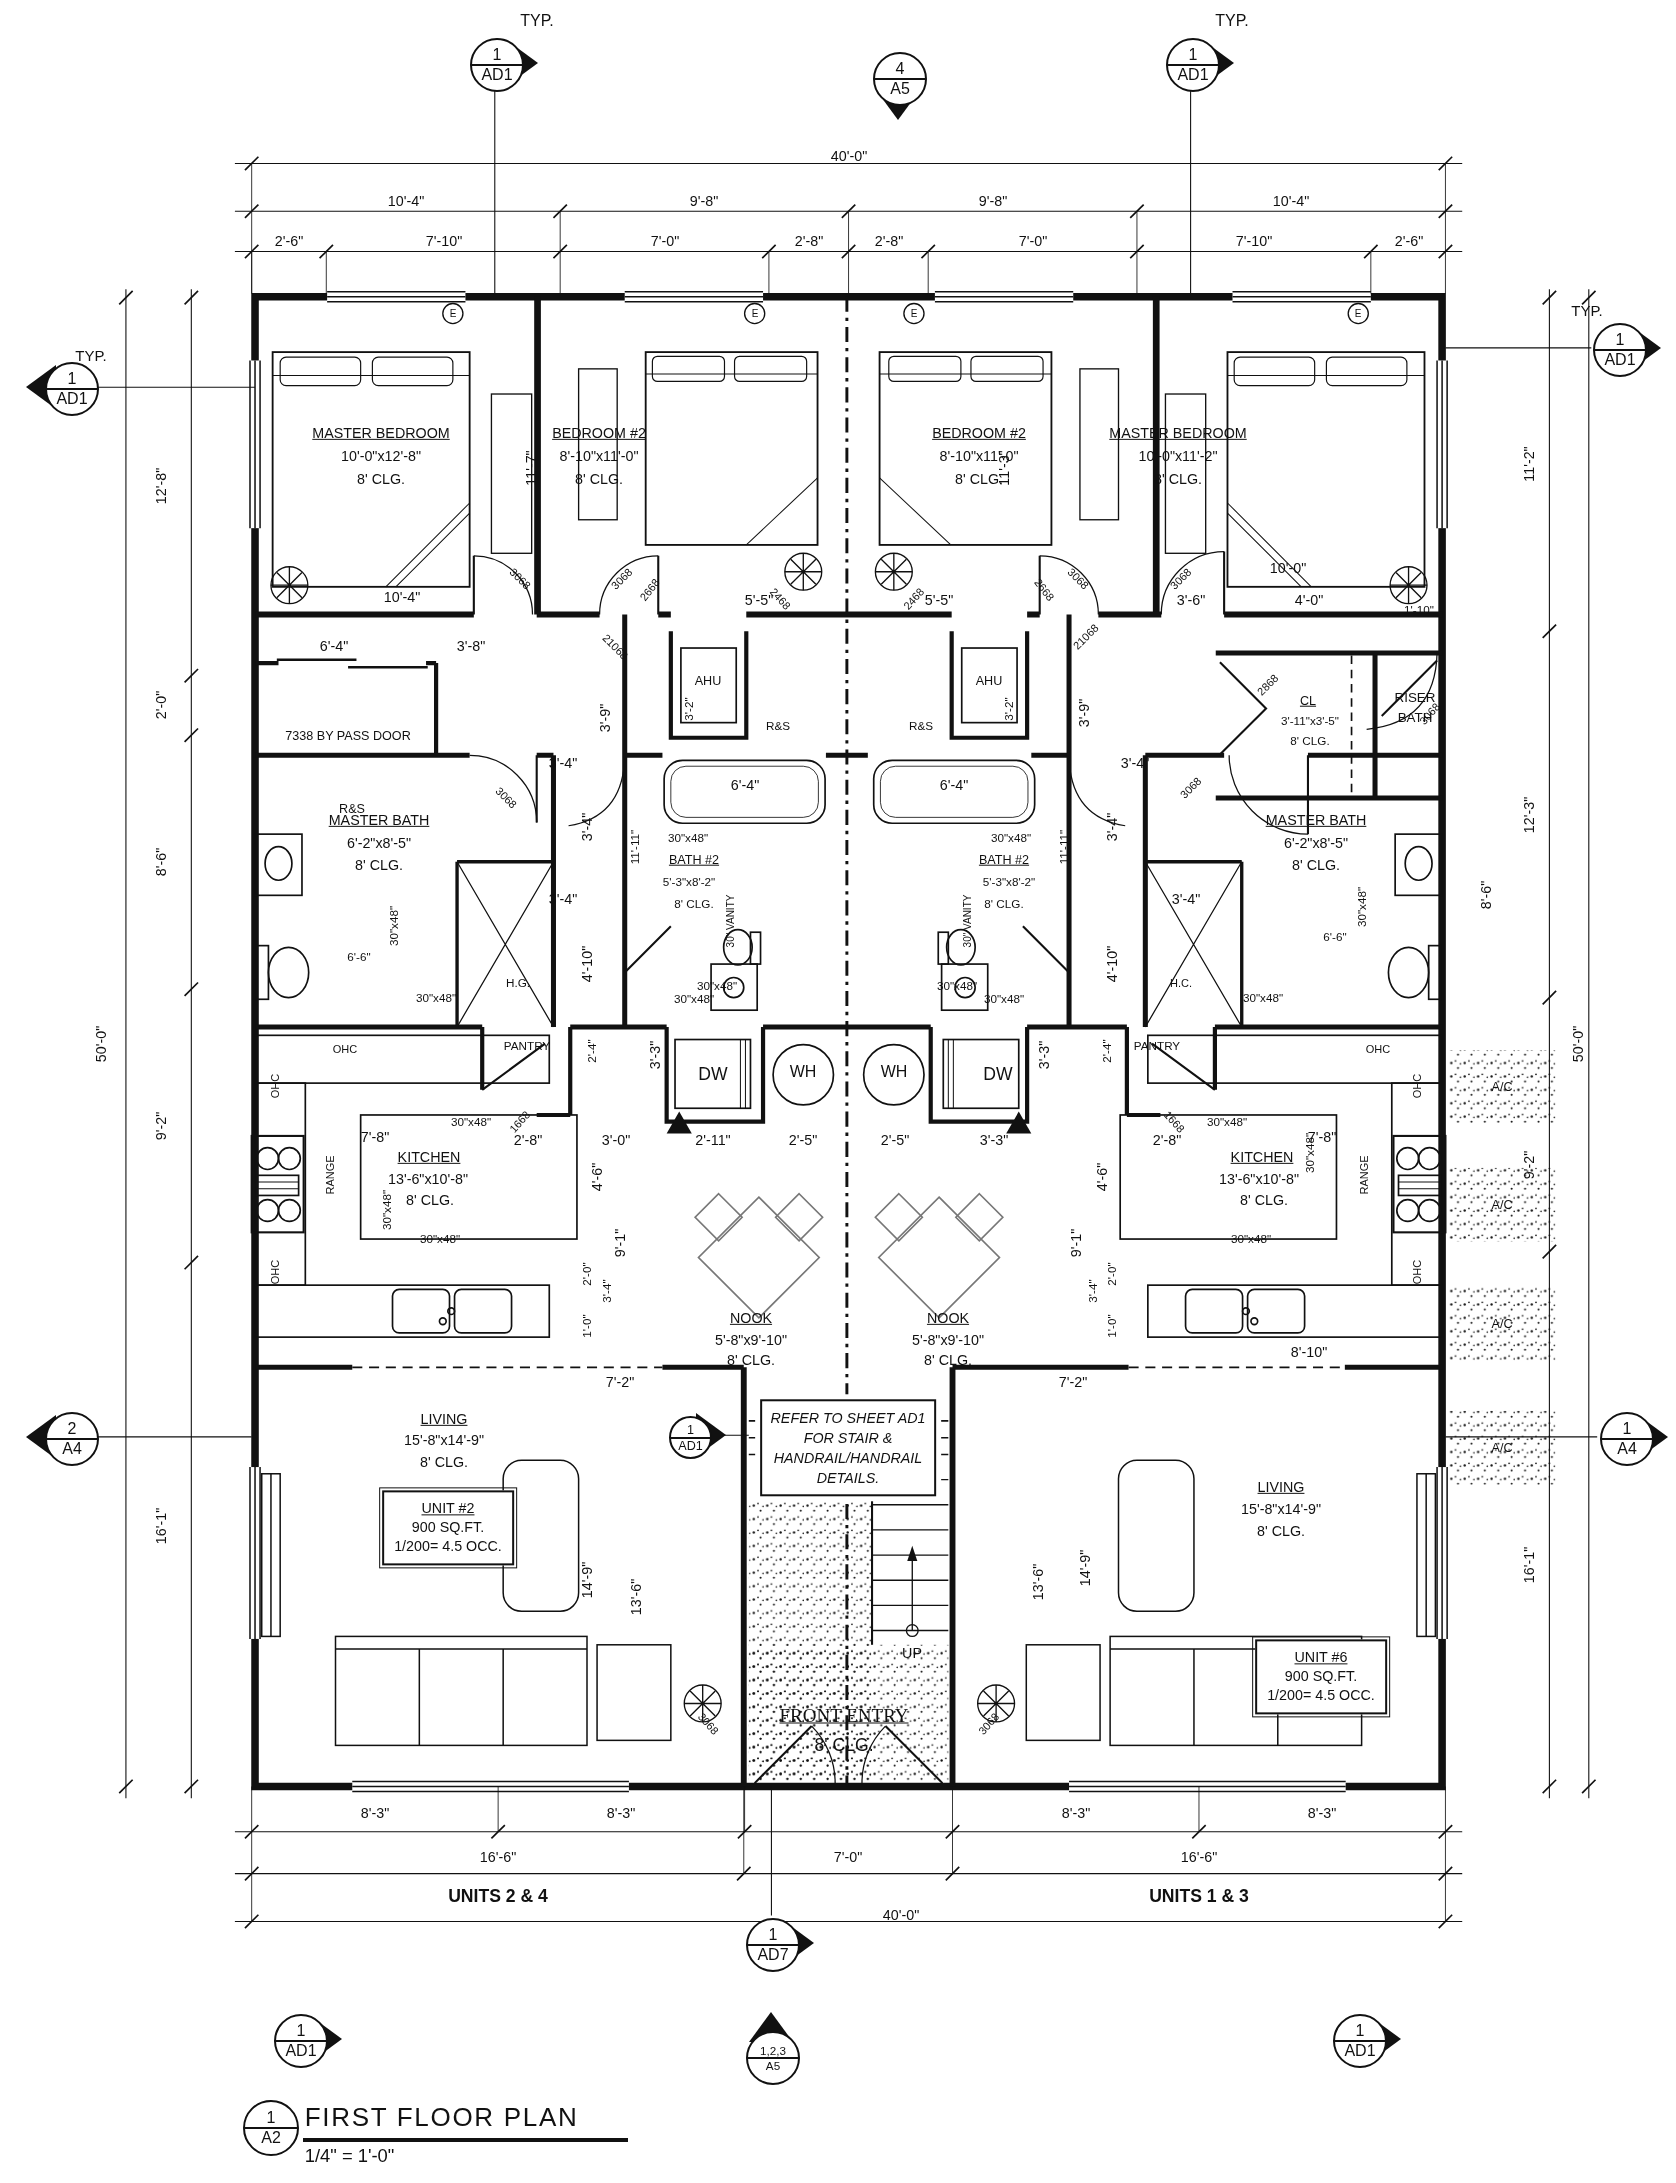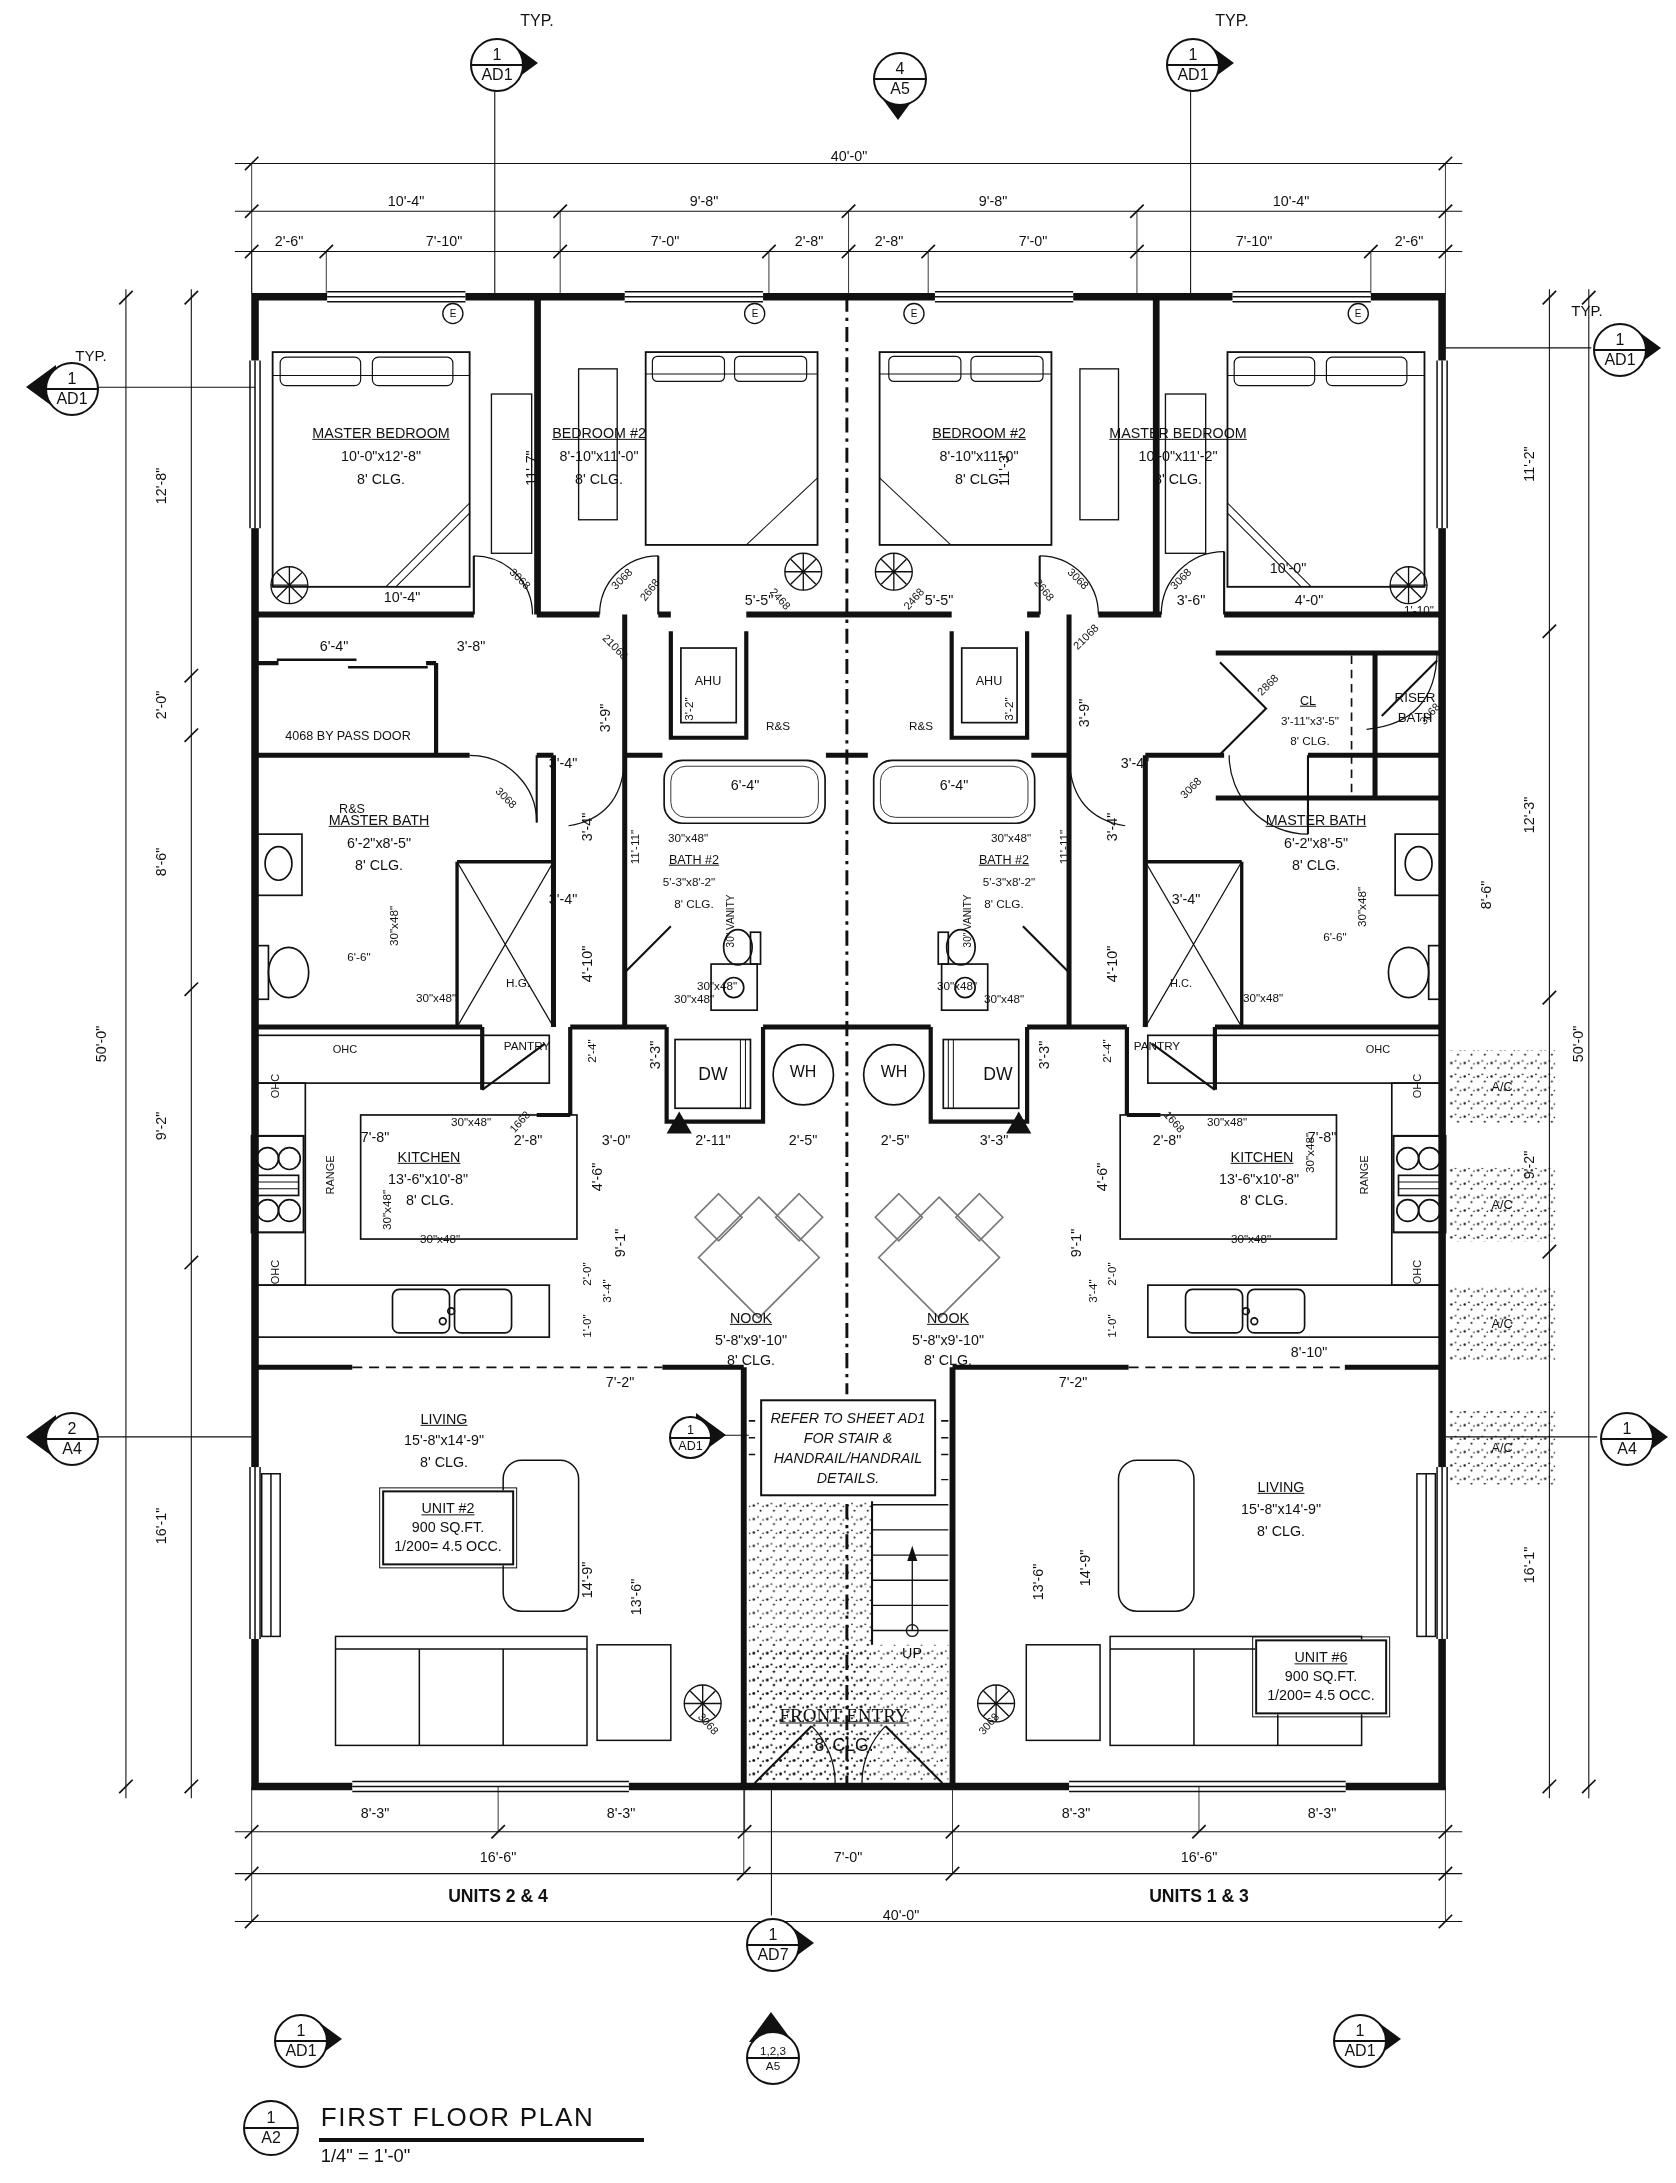--- a/index.html
+++ b/index.html
@@ -22,21 +22,21 @@
   .marker .tri{position:absolute;width:0;height:0;}
   .marker .mc{position:absolute;border:2.5px solid #111;border-radius:50%;background:#fff;
        display:flex;flex-direction:column;align-items:center;justify-content:center;z-index:2;}
   .marker .num{border-bottom:2.1px solid #111;width:100%;text-align:center;}
   .marker .sheet{width:100%;text-align:center;}
   #title-block{position:absolute;left:243px;top:2100px;display:flex;align-items:flex-start;}
   #title-circle{width:52px;height:52px;border:2.5px solid #111;border-radius:50%;display:flex;
        flex-direction:column;align-items:center;justify-content:center;font-size:16px;background:#fff;flex:0 0 auto;}
   #title-circle .num{border-bottom:2.1px solid #111;width:100%;text-align:center;}
   #title-circle .sheet{width:100%;text-align:center;}
-  #title-text{margin-left:20px;}
+  #title-text{margin-left:4px;}
   #title-main{font-size:26px;letter-spacing:1.7px;border-bottom:4.2px solid #111;padding:1.7px 50px 5px 1.7px;}
   #title-scale{font-size:18.4px;padding:3.4px 0 0 1.7px;}
 </style>
 </head>
 <body>
 
 <div id="page">
 
   <svg id="plan-svg" width="1677" height="2183" viewBox="0 0 2000 2604">
     <defs>
@@ -449,21 +449,21 @@
     <div class="lbl" style="left: 1084px; top: 713px; font-size: 14.3px; transform: translate(-50%, -50%) rotate(-90deg);">3'-9"</div>
     <div class="lbl" style="left: 689px; top: 709px; font-size: 11.7px; transform: translate(-50%, -50%) rotate(-90deg);">3'-2"</div>
     <div class="lbl" style="left: 1009px; top: 709px; font-size: 11.7px; transform: translate(-50%, -50%) rotate(-90deg);">3'-2"</div>
     <div class="lbl" style="left: 563px; top: 763px; font-size: 14.3px;">3'-4"</div>
     <div class="lbl" style="left: 1135px; top: 763px; font-size: 14.3px;">3'-4"</div>
     <div class="lbl" style="left: 708px; top: 681px; font-size: 12.6px;">AHU</div>
     <div class="lbl" style="left: 989px; top: 681px; font-size: 12.6px;">AHU</div>
     <div class="lbl" style="left: 778px; top: 726px; font-size: 11.7px;">R&amp;S</div>
     <div class="lbl" style="left: 921px; top: 726px; font-size: 11.7px;">R&amp;S</div>
     <div class="lbl" style="left: 352px; top: 809px; font-size: 12.6px;">R&amp;S</div>
-    <div class="lbl" style="left: 348px; top: 736px; font-size: 12.6px;">4068 BY PASS DOOR</div>
+    <div class="lbl" style="left: 348px; top: 736px; font-size: 12.6px;">7338 BY PASS DOOR</div>
     <div class="lbl u" style="left: 1308px; top: 701px; font-size: 12.6px;">CL</div>
     <div class="lbl" style="left: 1310px; top: 721px; font-size: 11.7px;">3'-11"x3'-5"</div>
     <div class="lbl" style="left: 1310px; top: 741px; font-size: 11.7px;">8' CLG.</div>
     <div class="lbl" style="left: 1415px; top: 698px; font-size: 13.4px;">RISER</div>
     <div class="lbl" style="left: 1415px; top: 718px; font-size: 13.4px;">BATH</div>
     <div class="lbl u" style="left: 379px; top: 820px; font-size: 14.3px;">MASTER BATH</div>
     <div class="lbl" style="left: 379px; top: 843px; font-size: 14.3px;">6'-2"x8'-5"</div>
     <div class="lbl" style="left: 379px; top: 865px; font-size: 14.3px;">8' CLG.</div>
     <div class="lbl" style="left: 394px; top: 926px; font-size: 11.7px; transform: translate(-50%, -50%) rotate(-90deg);">30"x48"</div>
     <div class="lbl" style="left: 359px; top: 957px; font-size: 11.7px;">6'-6"</div>

